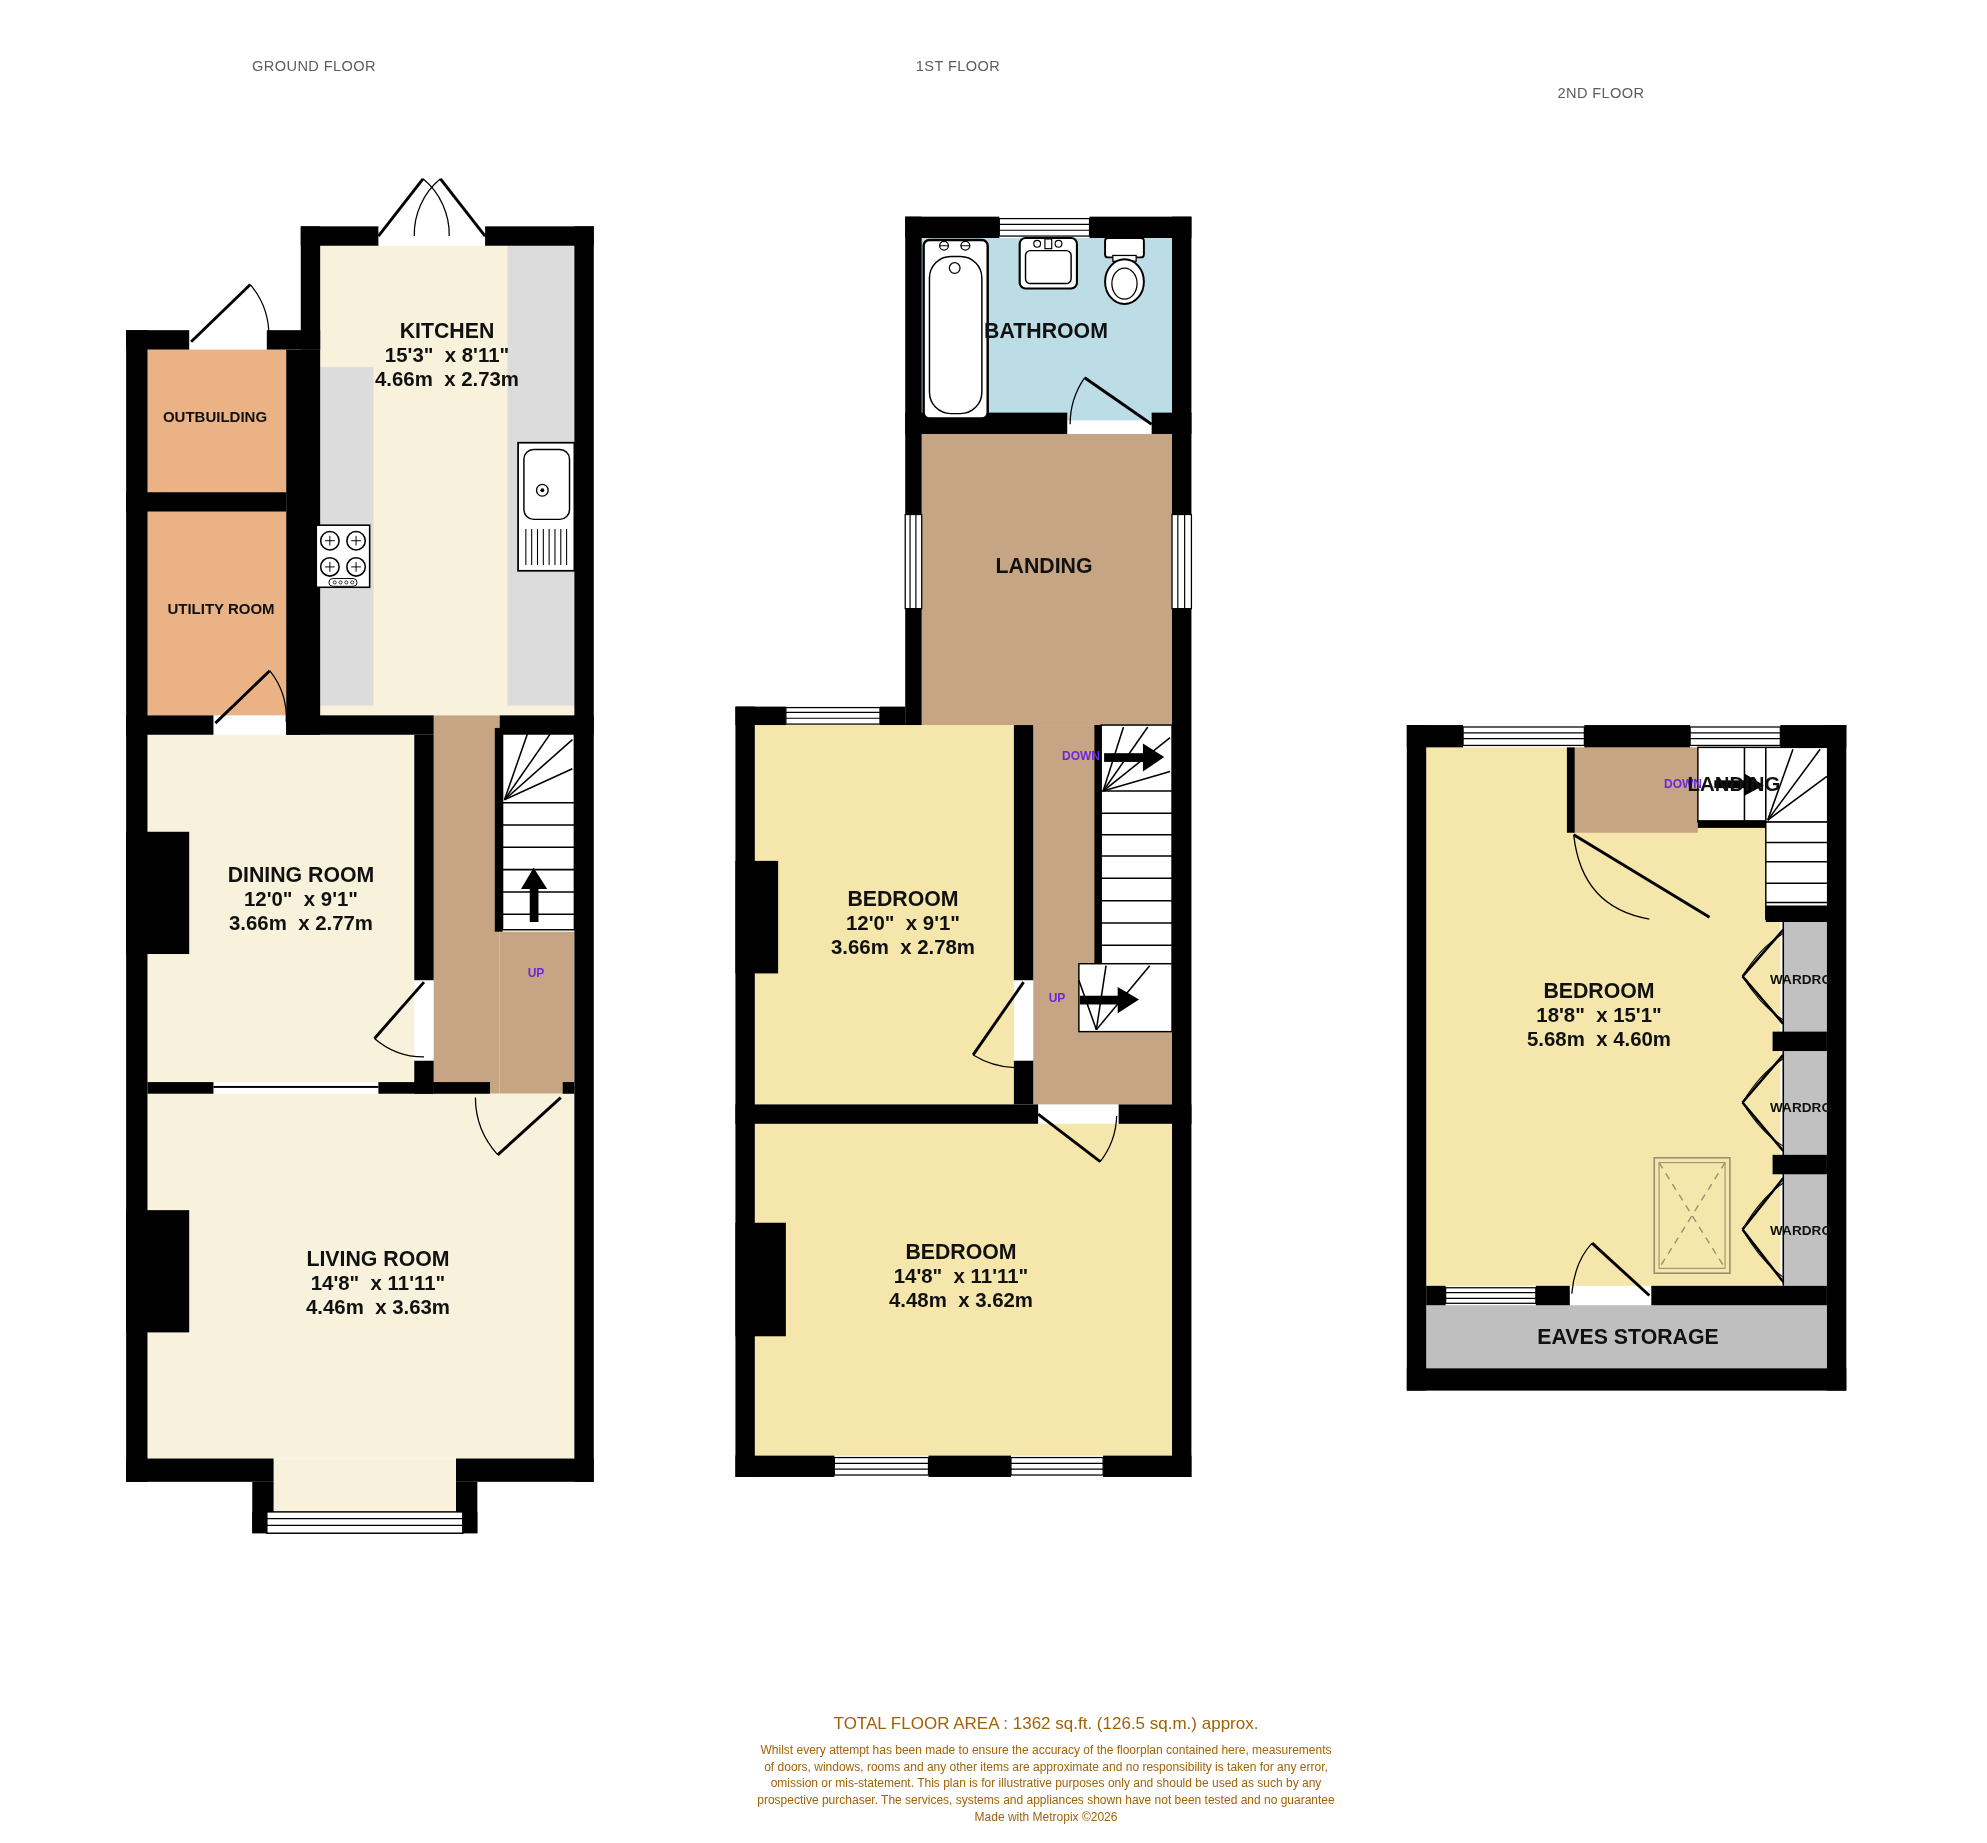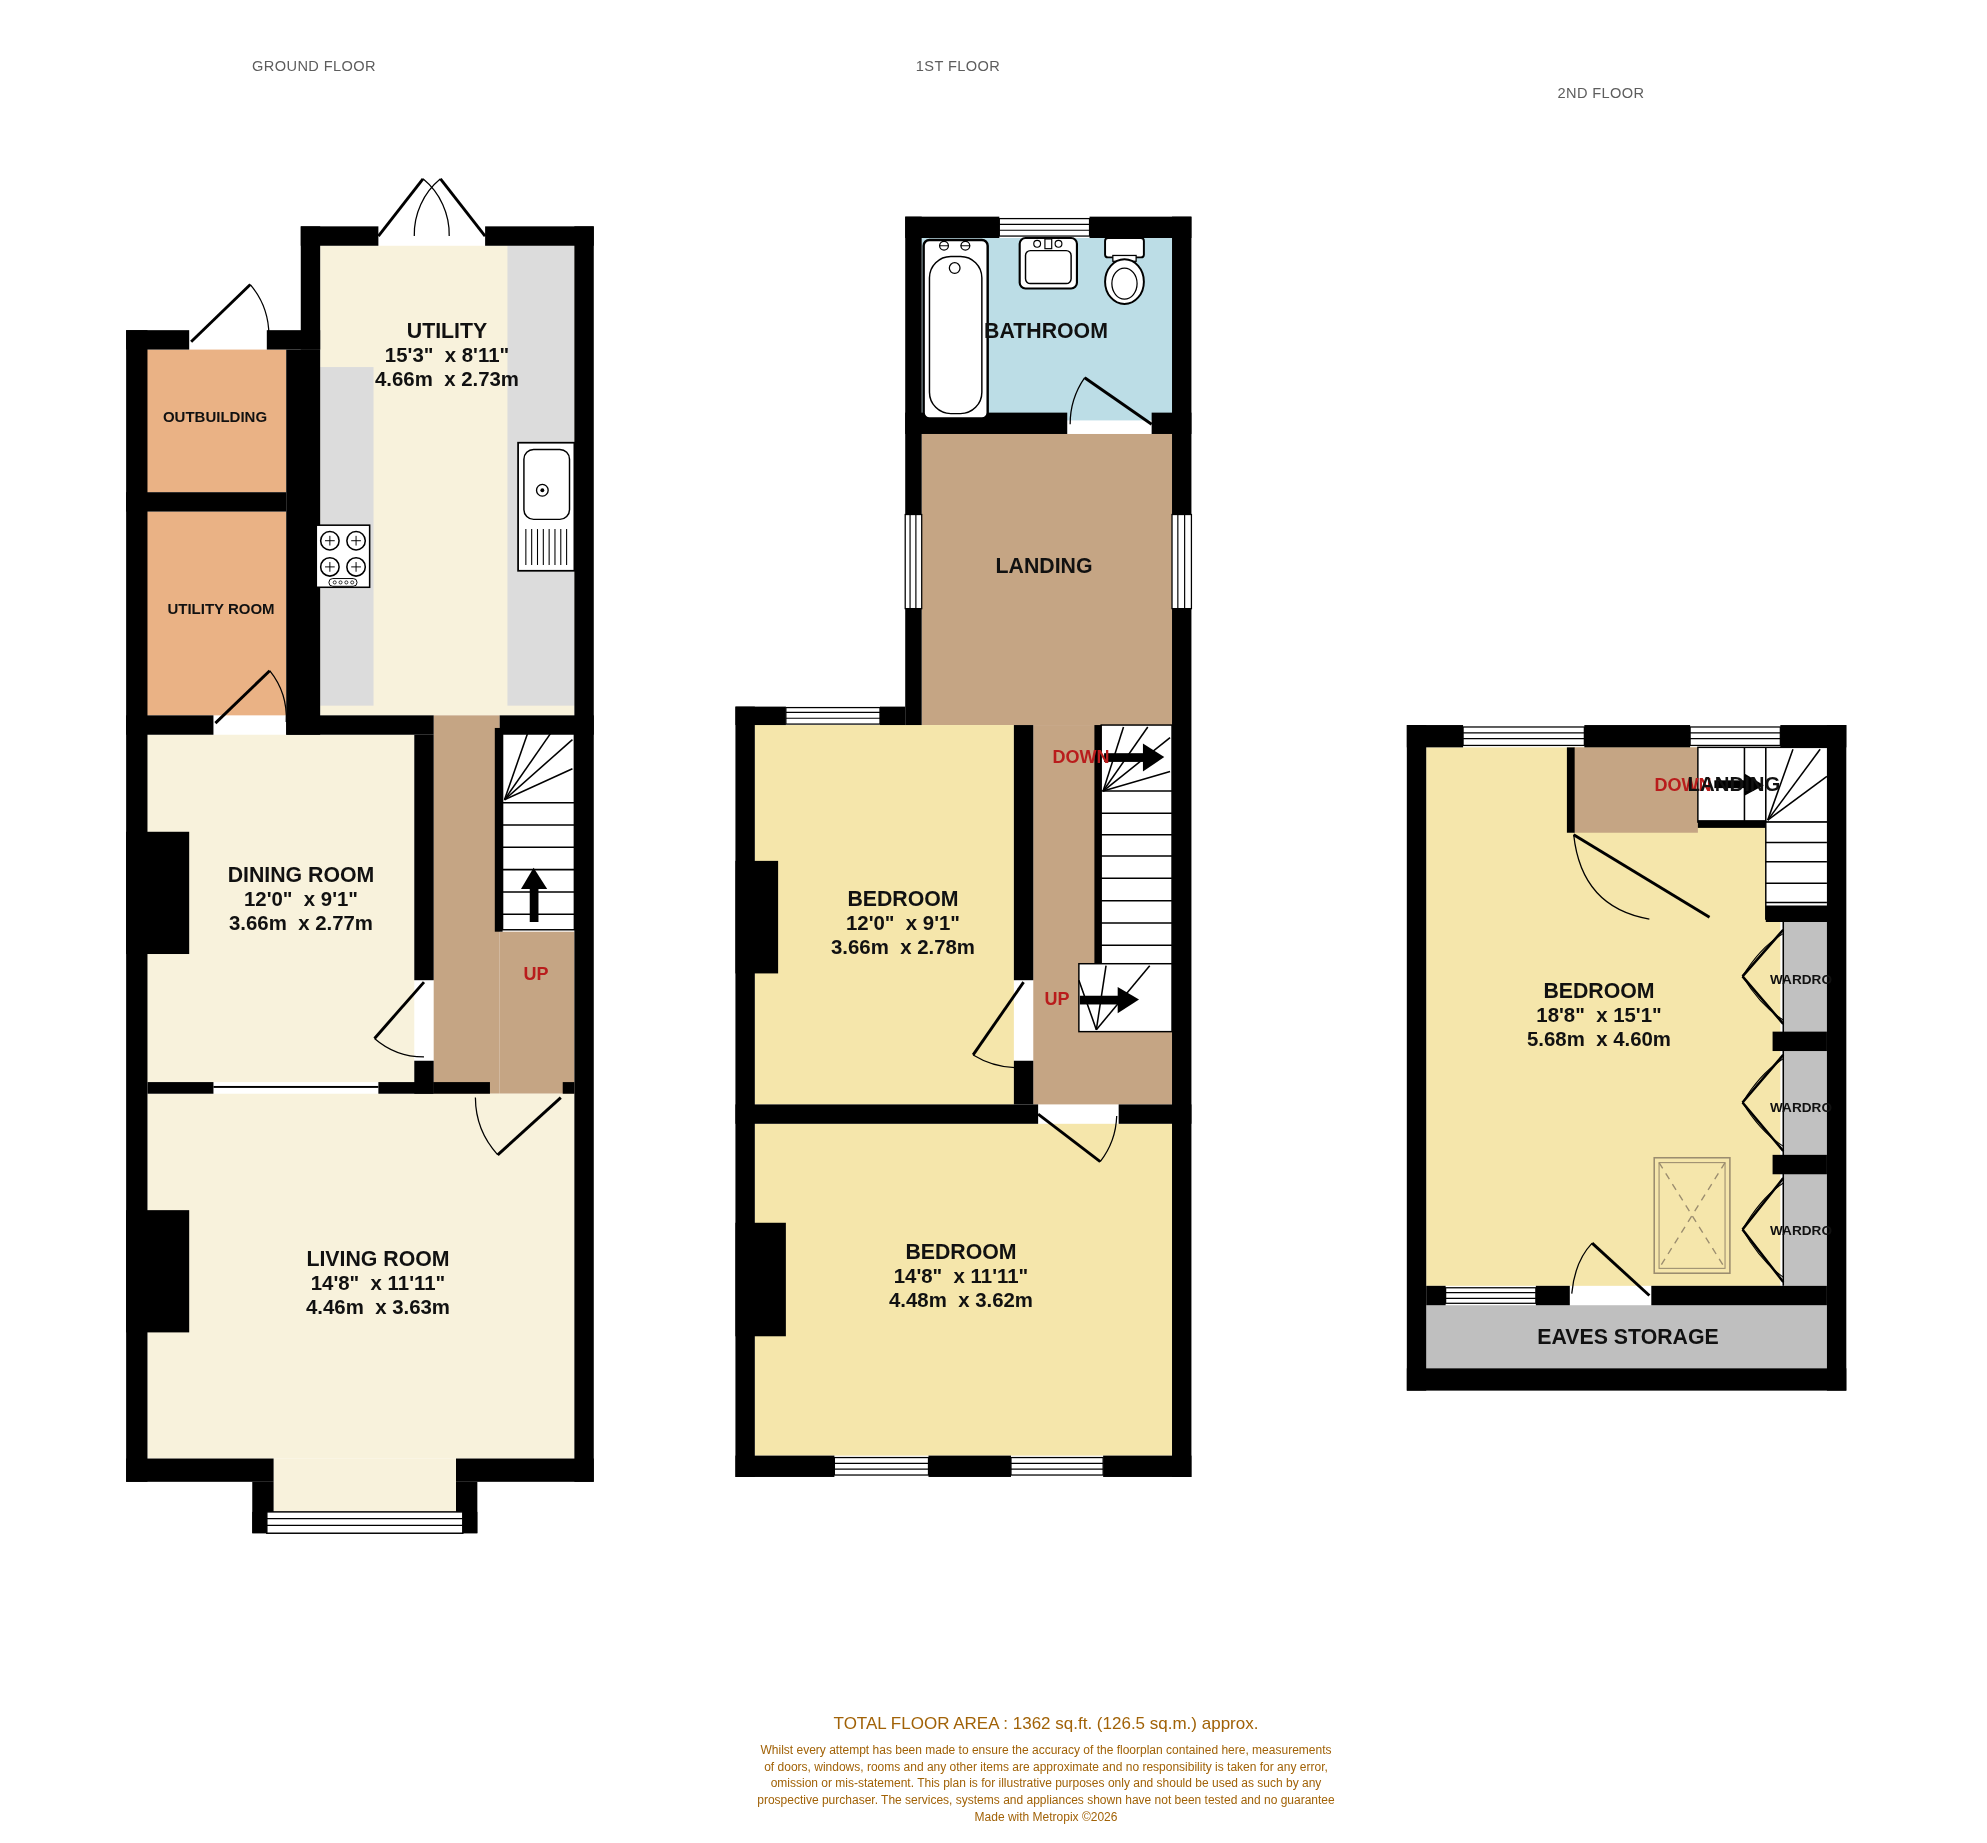--- a/index.html
+++ b/index.html
@@ -8,21 +8,21 @@
   .plan-svg{position:absolute;left:0;top:0;}
   .lbl{position:absolute;transform:translate(-50%,-50%);text-align:center;color:#111;
        font-family:"Liberation Sans",sans-serif;line-height:1.15;}
   .title{font-size:14.6px;color:#5d5d5d;letter-spacing:0.4px;font-weight:400;white-space:nowrap;}
   .room .l1{font-weight:bold;font-size:21.3px;line-height:24px;white-space:pre;}
   .room .l2{font-weight:bold;font-size:20.4px;line-height:24px;white-space:pre;}
   .big1{font-weight:bold;font-size:21.3px;white-space:pre;}
   .big2{font-weight:bold;font-size:20.4px;white-space:pre;}
   .small{font-weight:bold;font-size:15px;white-space:nowrap;}
   .ward{font-weight:bold;font-size:13.6px;white-space:nowrap;}
-  .tiny{font-weight:600;font-size:18px;color:#b91c1c;white-space:nowrap;}
+  .tiny{font-weight:600;font-size:12px;color:#6d28d9;white-space:nowrap;}
   .total{font-size:17px;color:#a16207;white-space:nowrap;}
   .footer-block{position:absolute;left:1046px;top:1742px;transform:translateX(-50%);
        text-align:center;width:1067px;font-size:12px;line-height:16.7px;color:#a16207;}
 </style>
 </head>
 <body>
 
 <div id="canvas">
 
 <svg class="plan-svg" width="1987" height="1844" viewBox="0 0 2048 1900">
@@ -371,21 +371,21 @@
       <line x1="1778" y1="1198" x2="1710" y2="1307" stroke-width="1.4" stroke-dasharray="7 6"></line>
     </g>
   </g>
 </svg>
 
 <div class="lbl title" style="left:314px;top:66px">GROUND FLOOR</div>
 <div class="lbl title" style="left:958px;top:66px">1ST FLOOR</div>
 <div class="lbl title" style="left:1601px;top:93px">2ND FLOOR</div>
 
 <div class="lbl room" style="left:447px;top:355px">
-  <div class="l1">UTILITY</div>
+  <div class="l1">KITCHEN</div>
   <div class="l2">15'3"  x 8'11"</div>
   <div class="l2">4.66m  x 2.73m</div>
 </div>
 <div class="lbl small" style="left:215px;top:417px">OUTBUILDING</div>
 <div class="lbl small" style="left:221px;top:609px">UTILITY ROOM</div>
 <div class="lbl room" style="left:301px;top:899px">
   <div class="l1">DINING ROOM</div>
   <div class="l2">12'0"  x 9'1"</div>
   <div class="l2">3.66m  x 2.77m</div>
 </div>

